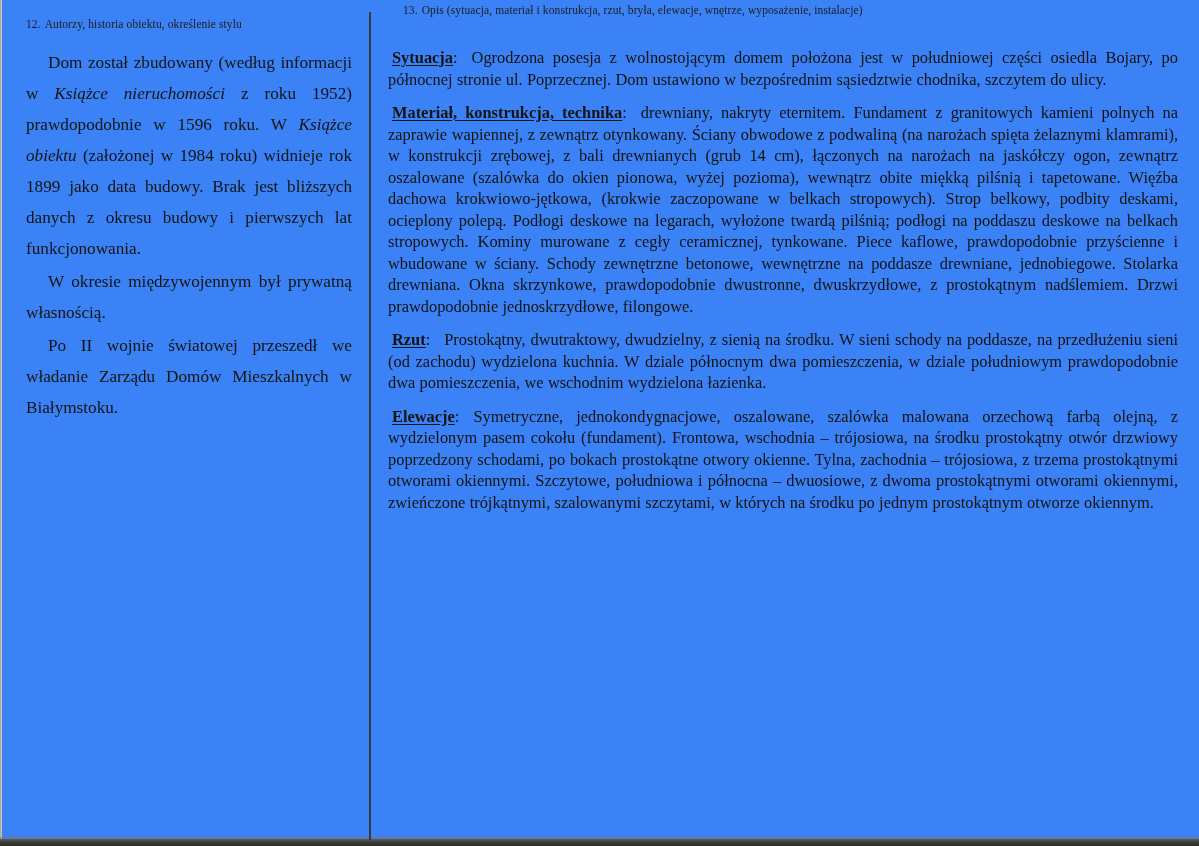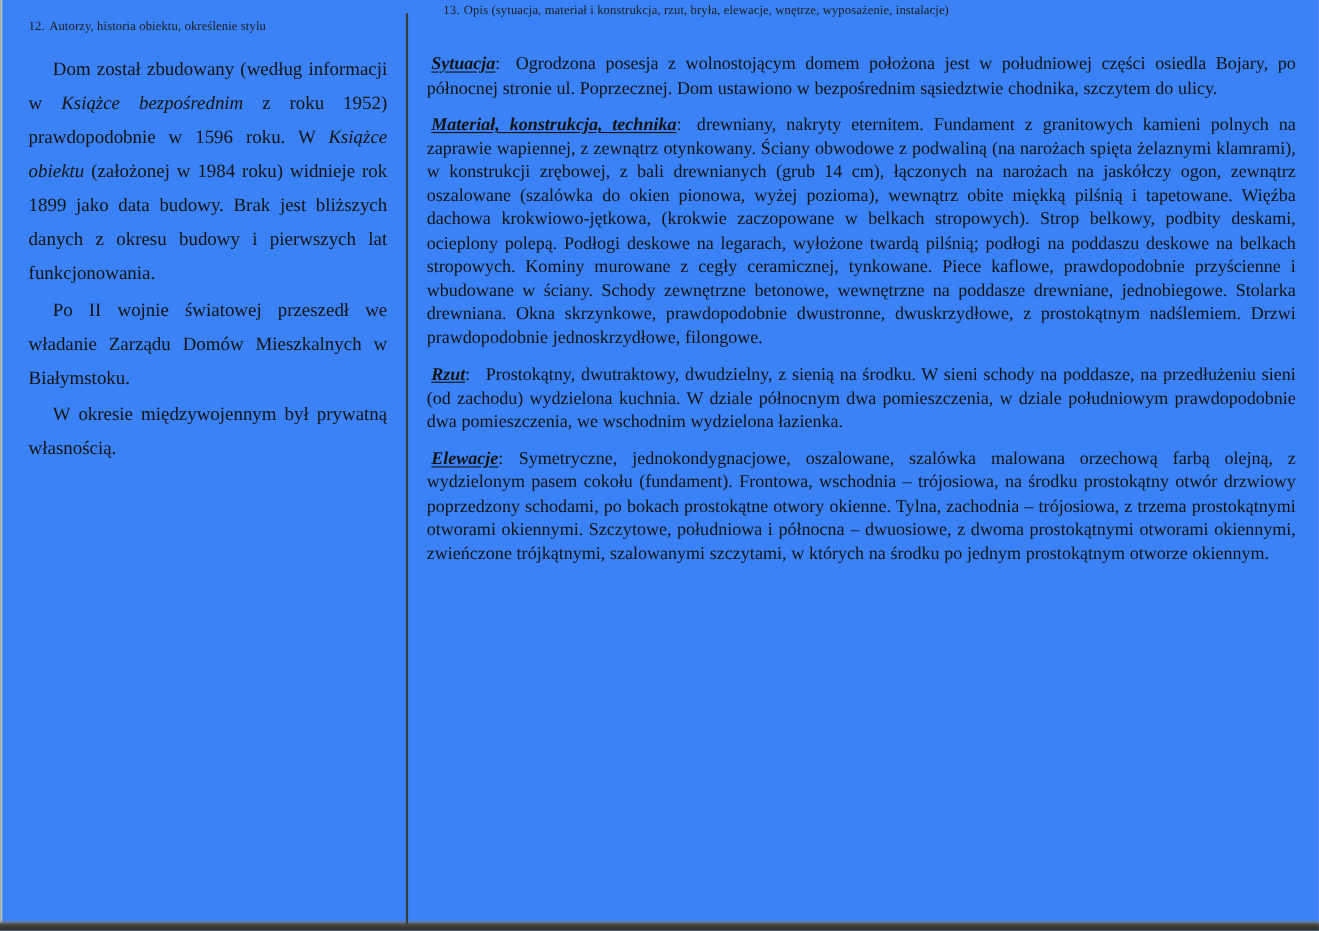--- a/index.html
+++ b/index.html
@@ -100,21 +100,20 @@
     text-align: justify;
     color: #131311;
     word-spacing: 0.2px;
   }
   #col-right p:last-child { margin-bottom: 0; }
   .lead {
     font-weight: bold;
     text-decoration: underline;
     text-underline-offset: 2px;
     padding-left: 4px;
-    font-style: italic;
   }
   .lead-gap { display: inline-block; width: 14px; }
   .ul { text-underline-offset: 2px; }
   .para-bryla { margin-top: 14px !important; }
   .para-instalacje { margin-top: 18px !important; }
 </style>
 </head>
 <body>
 
 <div id="page">
@@ -125,23 +124,23 @@
 
   <div class="field-caption" id="caption-12">
     <span class="caption-num">12.</span><span>Autorzy, historia obiektu, określenie stylu</span>
   </div>
 
   <div class="field-caption" id="caption-13">
     <span class="caption-num">13.</span><span>Opis (sytuacja, materiał i konstrukcja, rzut, bryła, elewacje, wnętrze, wyposażenie, instalacje)</span>
   </div>
 
   <div id="col-left">
-      <p><span>Dom został zbudowany (według informacji w </span><span class="it">Książce bezpośrednim</span><span> z roku 1952) prawdopodobnie w 1596 roku. W </span><span class="it">Książce obiektu</span><span> (założonej w 1984 roku) widnieje rok 1899 jako data budowy. Brak jest bliższych danych z okresu budowy i pierwszych lat funkcjonowania.</span></p>
+      <p><span>Dom został zbudowany (według informacji w </span><span class="it">Książce nieruchomości</span><span> z roku 1952) prawdopodobnie w 1596 roku. W </span><span class="it">Książce obiektu</span><span> (założonej w 1984 roku) widnieje rok 1899 jako data budowy. Brak jest bliższych danych z okresu budowy i pierwszych lat funkcjonowania.</span></p>
+      <p><span>W okresie międzywojennym był prywatną własnością.</span></p>
       <p><span>Po II wojnie światowej przeszedł we władanie Zarządu Domów Mieszkalnych w Białymstoku.</span></p>
-      <p><span>W okresie międzywojennym był prywatną własnością.</span></p>
     </div>
 
   <div id="col-right">
       <p><span class="lead">Sytuacja</span><span>:</span><span class="lead-gap"></span><span>Ogrodzona posesja z wolnostojącym domem położona jest w południowej części osiedla Bojary, po północnej stronie ul. Poprzecznej. Dom ustawiono w bezpośrednim sąsiedztwie chodnika, szczytem do ulicy.</span></p>
       <p><span class="lead">Materiał, konstrukcja, technika</span><span>:</span><span class="lead-gap"></span><span>drewniany, nakryty eternitem. Fundament z granitowych kamieni polnych na zaprawie wapiennej, z zewnątrz otynkowany. Ściany obwodowe z podwaliną (na narożach spięta żelaznymi klamrami), w konstrukcji zrębowej, z bali drewnianych (grub 14 cm), łączonych na narożach na jaskółczy ogon, zewnątrz oszalowane (szalówka do okien pionowa, wyżej pozioma), wewnątrz obite miękką pilśnią i tapetowane. Więźba dachowa krokwiowo-jętkowa, (krokwie zaczopowane w belkach stropowych). Strop belkowy, podbity deskami, ocieplony polepą. Podłogi deskowe na legarach, wyłożone twardą pilśnią; podłogi na poddaszu deskowe na belkach stropowych. Kominy murowane z cegły ceramicznej, tynkowane. Piece kaflowe, prawdopodobnie przyścienne i wbudowane w ściany. Schody zewnętrzne betonowe, wewnętrzne na poddasze drewniane, jednobiegowe. Stolarka drewniana. Okna skrzynkowe, prawdopodobnie dwustronne, dwuskrzydłowe, z prostokątnym nadślemiem. Drzwi prawdopodobnie jednoskrzydłowe, filongowe.</span></p>
       <p><span class="lead">Rzut</span><span>:</span><span class="lead-gap"></span><span>Prostokątny, dwutraktowy, dwudzielny, z sienią na środku. W sieni schody na poddasze, na przedłużeniu sieni (od zachodu) wydzielona kuchnia. W dziale północnym dwa pomieszczenia, w dziale południowym prawdopodobnie dwa pomieszczenia, we wschodnim wydzielona łazienka.</span></p>
       <p><span class="lead">Elewacje</span><span>:</span><span class="lead-gap"></span><span>Symetryczne, jednokondygnacjowe, oszalowane, szalówka malowana orzechową farbą olejną, z wydzielonym pasem cokołu (fundament).  </span><span class="ul">Frontowa, wschodnia</span><span> – trójosiowa, na środku prostokątny otwór drzwiowy poprzedzony schodami, po bokach prostokątne otwory okienne.  </span><span class="ul">Tylna, zachodnia</span><span> – trójosiowa, z trzema prostokątnymi otworami okiennymi.  </span><span class="ul">Szczytowe, południowa i północna</span><span> – dwuosiowe, z dwoma prostokątnymi otworami okiennymi, zwieńczone trójkątnymi, szalowanymi szczytami, w których na środku po jednym prostokątnym otworze okiennym.</span></p>
     </div>
 
 </div>

